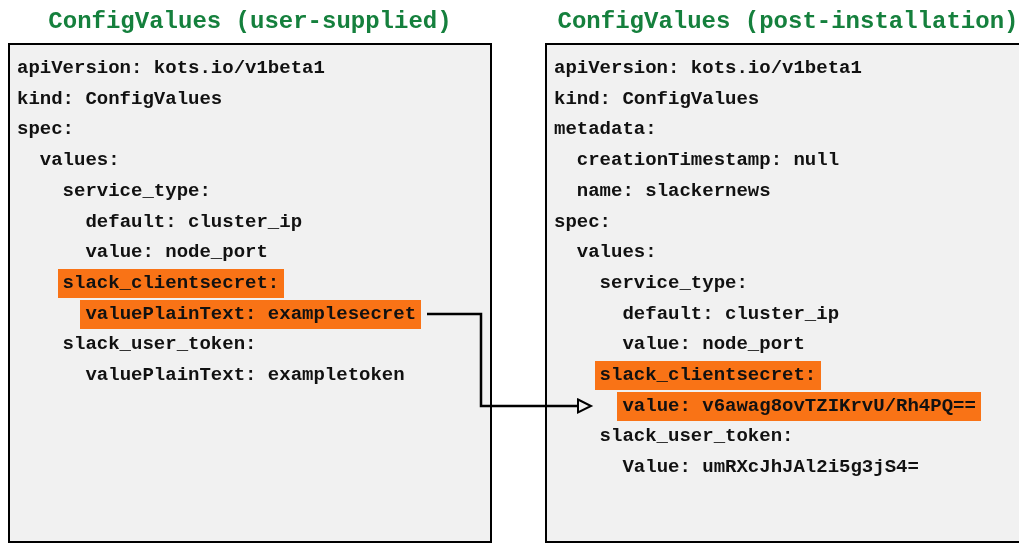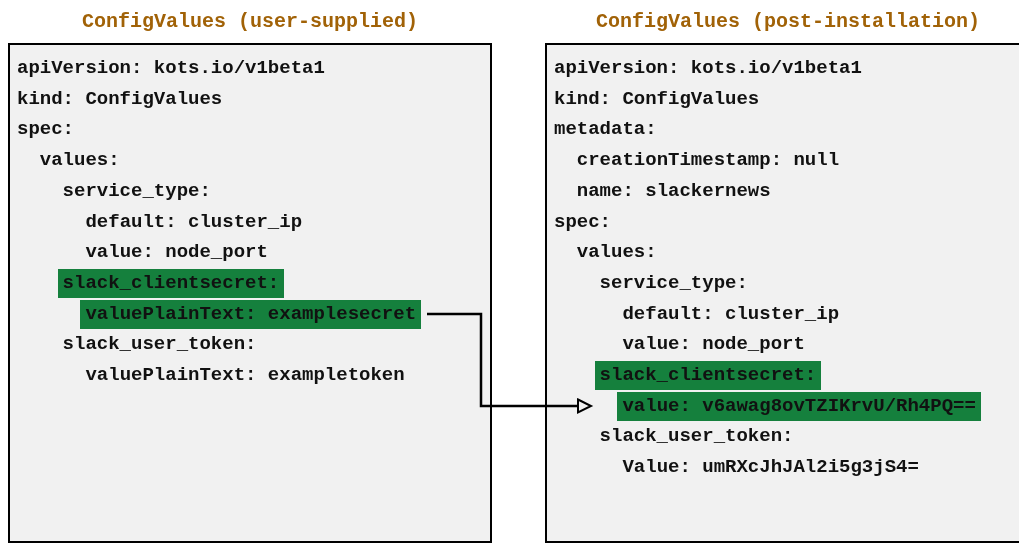--- a/index.html
+++ b/index.html
@@ -20,40 +20,40 @@
     position: absolute;
     top: 4px;
   }
   .panel-group.left  { left: 8px;   width: 484px; }
   .panel-group.right { left: 518px; width: 486px; margin-left: 27px; }
   .panel-title {
     margin: 0;
     height: 39px;
     line-height: 36px;
     text-align: center;
-    font-size: 20px;
+    font-size: 24px;
     font-weight: bold;
-    color: #a16207;
+    color: #15803d;
     white-space: pre;
   }
   .code-panel {
     box-sizing: border-box;
     height: 500px;
     background: #F1F1F1;
     border: 2px solid #000000;
     padding: 8px 0 0 7px;
     font-size: 19px;
     font-weight: bold;
     line-height: 30.7px;
     white-space: pre;
     overflow: hidden;
   }
   .code-line { white-space: pre; }
   .hl {
-    background: #15803d;
+    background: #f97316;
     padding: 3px 5px 4px 5px;
     margin: 0 -5px;
   }
   .arrow-overlay {
     position: absolute;
     left: 0;
     top: 0;
     width: 1019px;
     height: 559px;
     z-index: 5;

